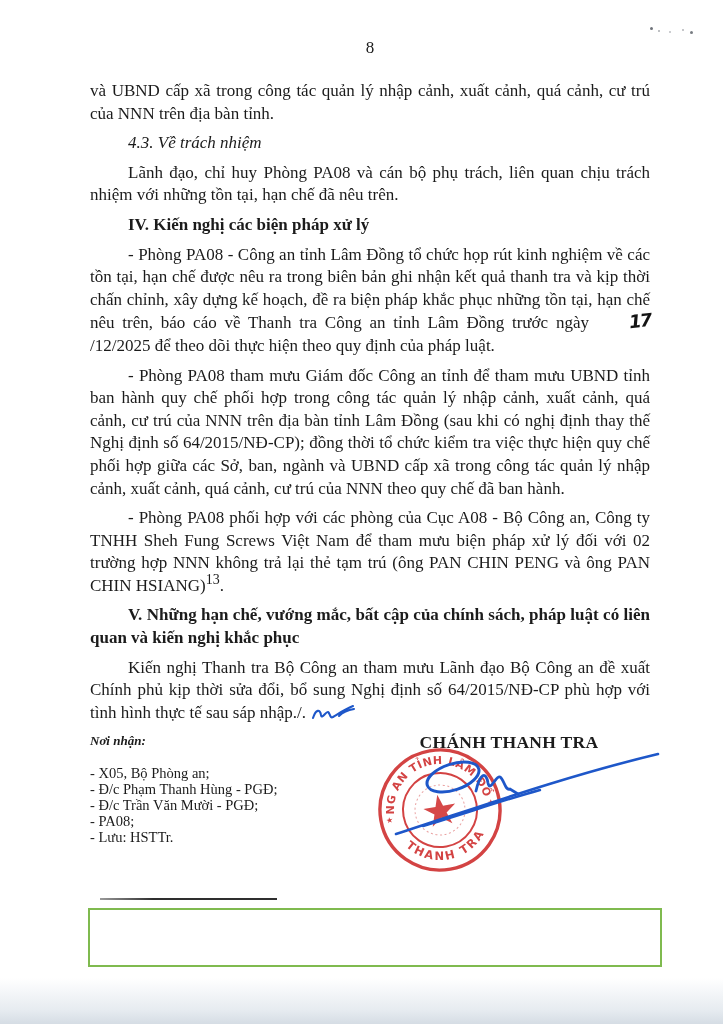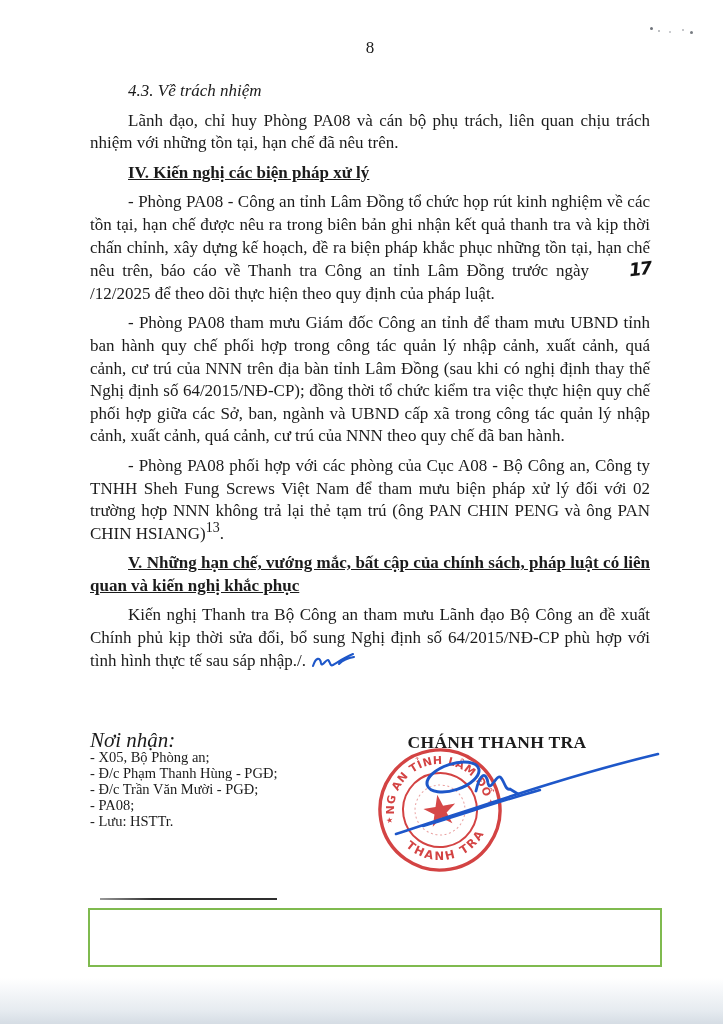--- a/index.html
+++ b/index.html
@@ -6,36 +6,36 @@
   .page {
     position:relative; width:723px; height:1024px; margin:0 auto;
     background:#ffffff; overflow:hidden;
     font-family:"Liberation Serif", serif; color:#1b1b1b;
   }
   .flow { position:absolute; left:90px; top:36px; width:560px; }
   .pagenum { text-align:center; font-size:17px; line-height:23px; margin-bottom:21px; }
   .para { margin:0 0 7px 0; font-size:17px; line-height:22.6px; text-align:justify; }
   .indent { text-indent:38px; }
   .italic { font-style:italic; }
-  .bold { font-weight:bold;text-decoration:underline; }
+  .bold { font-weight:bold; }
   .mt4 { margin-top:4px; }
   .handwritten-day {
     display:inline-block; font-family:"DejaVu Sans", sans-serif;
     font-weight:bold; font-style:italic; font-size:18px; letter-spacing:-1.5px;
     transform:rotate(-6deg) translateY(1px); margin-left:2px; margin-right:-1px;
     color:#141414;
   }
   sup.fn { font-size:14px; line-height:0; }
   .sig-initials { vertical-align:middle; margin-left:4px; }
 
   
   .recipients { position:absolute; left:90px; top:733px; width:250px; font-size:14.5px; line-height:15.9px; }
-  .recipients-title { font-weight:normal; font-style:italic; font-size:21px; margin-bottom:1px; }
+  .recipients-title { font-weight:bold; font-style:italic; font-size:13px; margin-bottom:17px; }
   .signer-title {
-    position:absolute; left:352px; top:732px; width:290px; text-align:center;
+    position:absolute; left:364px; top:732px; width:290px; text-align:center;
     font-weight:bold; font-size:17.5px; letter-spacing:0.3px;
   }
   .signer-name {
     position:absolute; left:360px; top:848px; width:290px; text-align:center;
     font-weight:bold; font-size:17.5px; z-index:5;
   }
   .stamp-svg { position:absolute; left:365px; top:735px; z-index:3; opacity:0.9; }
   .signature-svg { position:absolute; left:378px; top:733px; z-index:4; }
 
   .footnote-separator {
@@ -63,20 +63,21 @@
     <div class="speck" style="left:2px;top:5px;width:3px;height:3px;opacity:.85"></div>
     <div class="speck" style="left:10px;top:8px;width:2px;height:2px;opacity:.5"></div>
     <div class="speck" style="left:21px;top:9px;width:2px;height:2px;opacity:.4"></div>
     <div class="speck" style="left:34px;top:7px;width:2px;height:2px;opacity:.45"></div>
     <div class="speck" style="left:42px;top:9px;width:3px;height:3px;opacity:.8"></div>
   </div>
 
   <div class="flow">
     <div class="pagenum">8</div>
 
+    <p class="para">và UBND cấp xã trong công tác quản lý nhập cảnh, xuất cảnh, quá cảnh, cư trú của NNN trên địa bàn tỉnh.</p>
 
     <p class="para indent italic">4.3. Về trách nhiệm</p>
 
     <p class="para indent mt4">Lãnh đạo, chỉ huy Phòng PA08 và cán bộ phụ trách, liên quan chịu trách nhiệm với những tồn tại, hạn chế đã nêu trên.</p>
 
     <p class="para indent bold mt4">IV. Kiến nghị các biện pháp xử lý</p>
 
     <p class="para indent"><span>- Phòng PA08 - Công an tỉnh Lâm Đồng tổ chức họp rút kinh nghiệm về các tồn tại, hạn chế được nêu ra trong biên bản ghi nhận kết quả thanh tra và kịp thời chấn chỉnh, xây dựng kế hoạch, đề ra biện pháp khắc phục những tồn tại, hạn chế nêu trên, báo cáo về Thanh tra Công an tỉnh Lâm Đồng trước ngày</span><span class="handwritten-day">17</span><span>/12/2025 để theo dõi thực hiện theo quy định của pháp luật.</span></p>
 
     <p class="para indent mt4">- Phòng PA08 tham mưu Giám đốc Công an tỉnh để tham mưu UBND tỉnh ban hành quy chế phối hợp trong công tác quản lý nhập cảnh, xuất cảnh, quá cảnh, cư trú của NNN trên địa bàn tỉnh Lâm Đồng (sau khi có nghị định thay thế Nghị định số 64/2015/NĐ-CP); đồng thời tổ chức kiểm tra việc thực hiện quy chế phối hợp giữa các Sở, ban, ngành và UBND cấp xã trong công tác quản lý nhập cảnh, xuất cảnh, quá cảnh, cư trú của NNN theo quy chế đã ban hành.</p>

